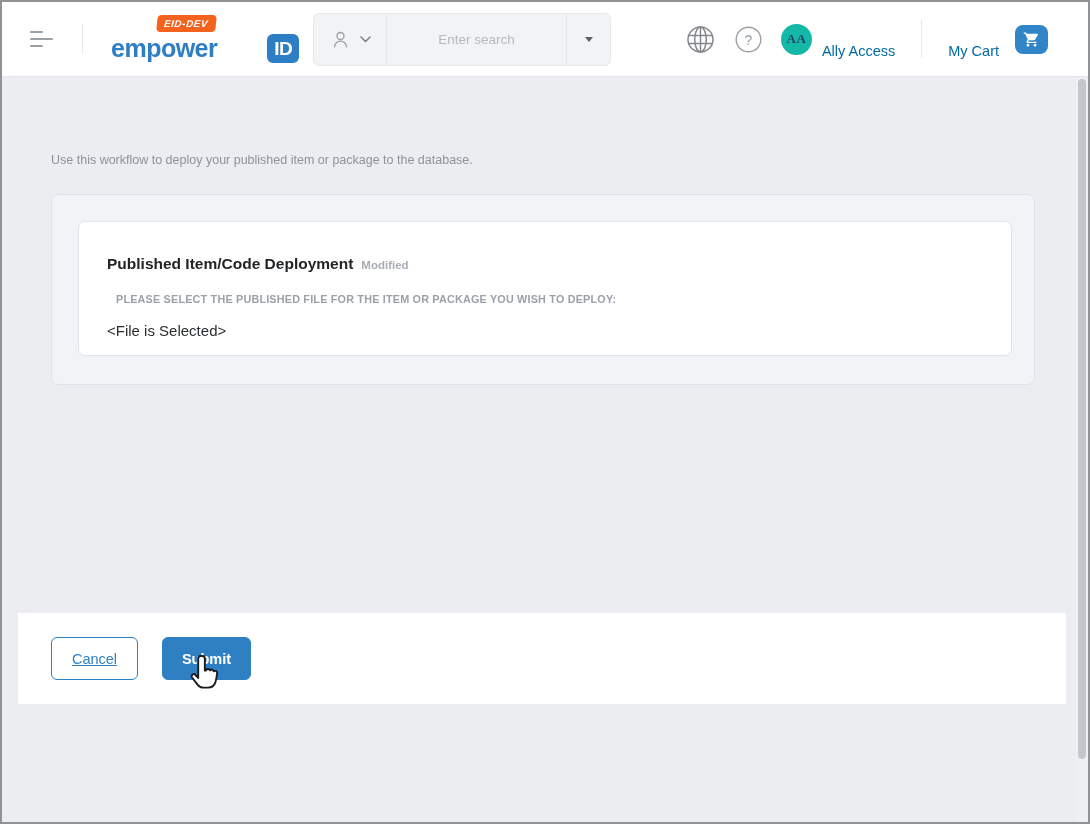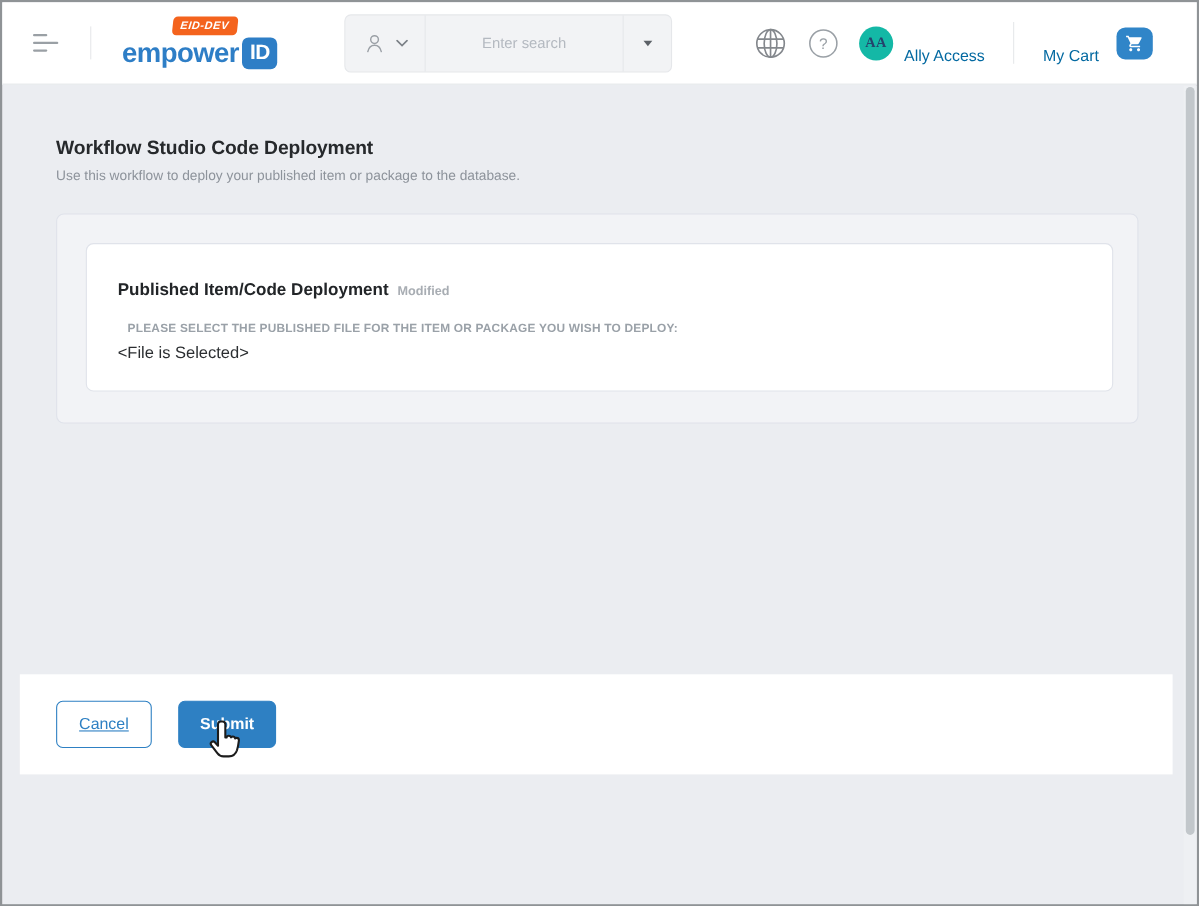--- a/index.html
+++ b/index.html
@@ -22,21 +22,21 @@
   .vdiv { width:1px; background:#e6e8ea; align-self:center; }
   .vdiv.h30 { height:30px; margin:0 28px; }
   .vdiv.h38 { height:38px; margin:0 26px; }
   
   .logo { position:relative; height:48px; width:140px; cursor:pointer; }
   .logo-badge {
     position:absolute; top:0; left:46px; background:#f4631d; color:#fff;
     font-size:10px; font-weight:bold; font-style:italic; letter-spacing:.5px;
     padding:3px 8px 3px 7px; border-radius:4px; transform:skewX(-6deg);
   }
-  .logo-row { position:absolute; bottom:0; left:0; display:flex; align-items:flex-start; }
+  .logo-row { position:absolute; bottom:0; left:0; display:flex; align-items:flex-start;gap:47px; }
   .logo-word { color:#2e7ec6; font-size:25px; font-weight:bold; letter-spacing:-0.5px; }
   .logo-id {
     margin-left:3px; width:32px; height:29px; background:#2e7ec6; border-radius:6px;
     color:#fff; font-size:19px; font-weight:bold; display:flex; align-items:center;
     justify-content:center; letter-spacing:-0.5px;
   }
   
   .search-group {
     margin-left:62px; width:298px; height:53px; background:#f2f3f5;
     border:1px solid #e5e7ea; border-radius:6px; display:flex; align-items:stretch;
@@ -89,21 +89,21 @@
     background:#ffffff; border:1px solid #e0e3ea; border-radius:7px;
     padding:33px 12px 0 28px;
   }
   .card-title-row { display:flex; align-items:baseline; gap:8px; }
   .card-title { font-size:15.5px; font-weight:bold; color:#222528; }
   .card-status { font-size:11.5px; font-weight:600; color:#a8adb3; }
   .card-prompt {
     margin:20px 0 0 9px; font-size:10.8px; font-weight:600; color:#9aa1a8;
     letter-spacing:0.2px;
   }
-  .card-value { margin-top:7px; font-size:15px; color:#2b2e31; }
+  .card-value { margin-top:17px; font-size:15px; color:#2b2e31; }
   
   .footer-band {
     position:absolute; left:16px; top:611px; width:1048px; height:91px; background:#ffffff;
   }
   .btn {
     position:absolute; top:24px; height:43px; border-radius:6px; font-size:14.5px;
     cursor:pointer; font-family:"Liberation Sans", sans-serif;
   }
   .btn-cancel {
     left:33px; width:87px; background:#ffffff; border:1px solid #2e80c3; color:#2e80c3;text-decoration:underline;
@@ -186,21 +186,20 @@
     <div class="vdiv h38"></div>
 
     <span class="header-label mycart-label">My Cart</span>
     <button class="cart-btn">
       <svg width="17" height="17" viewBox="0 0 24 24" fill="#ffffff">
         <path d="M15.55 13c.75 0 1.41-.41 1.75-1.03l3.58-6.49A1 1 0 0 0 20.01 4H5.21l-.94-2H1v2h2l3.6 7.59-1.35 2.44C4.52 15.37 5.48 17 7 17h12v-2H7l1.1-2h7.45zM7 18c-1.1 0-1.99.9-1.99 2S5.9 22 7 22s2-.9 2-2-.9-2-2-2zm10 0c-1.1 0-1.99.9-1.99 2s.89 2 1.99 2 2-.9 2-2-.9-2-2-2z"></path>
       </svg>
     </button>
   </div>
 
-  <div class="page-title">Workflow Studio Code Deployment</div>
   <div class="page-subtitle">Use this workflow to deploy your published item or package to the database.</div>
 
   <div class="outer-panel">
     <div class="inner-card">
       <div class="card-title-row">
         <span class="card-title">Published Item/Code Deployment</span>
         <span class="card-status">Modified</span>
       </div>
       <div class="card-prompt">PLEASE SELECT THE PUBLISHED FILE FOR THE ITEM OR PACKAGE YOU WISH TO DEPLOY:</div>
       <div class="card-value">&lt;File is Selected&gt;</div>

